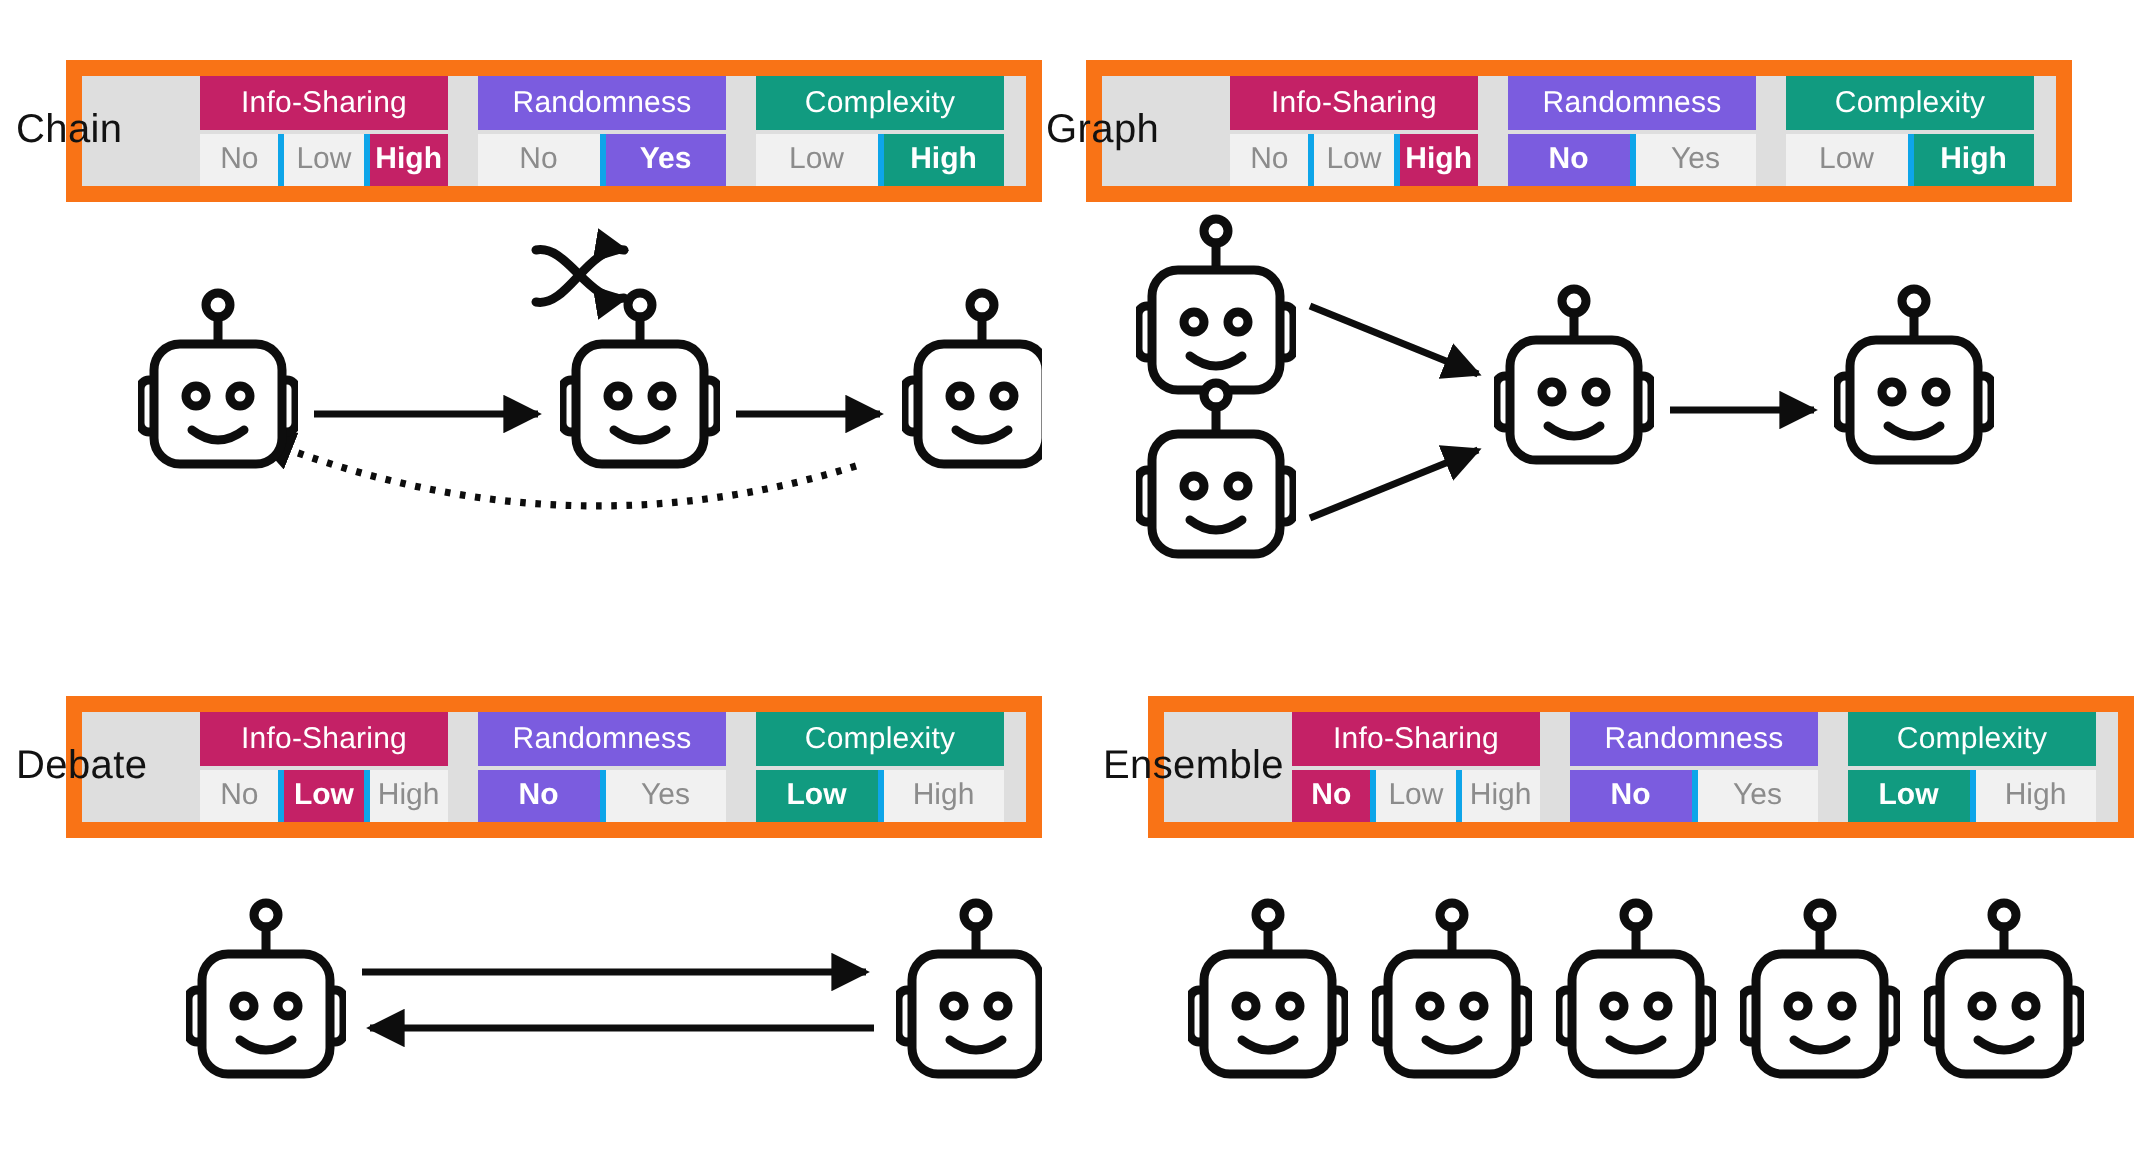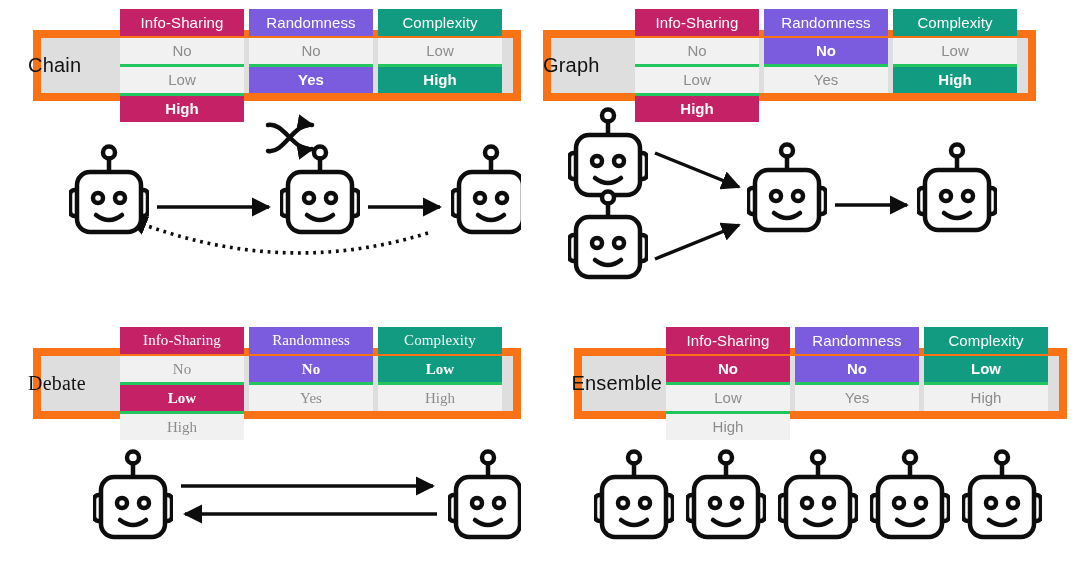--- a/index.html
+++ b/index.html
@@ -1,38 +1,38 @@
 <!DOCTYPE html>
 <html><head>
 <meta charset="utf-8">
 <style>
   html,body{margin:0;padding:0;background:#fff;}
   body{font-family:"Liberation Sans",sans-serif;-webkit-font-smoothing:antialiased;}
   #stage{position:relative;width:1076px;height:582px;background:#fff;overflow:hidden;}
   .cell{position:absolute;}
   .cell.c1{left:33px;top:30px;width:488px;}
   .cell.c2{left:543px;top:30px;width:493px;}
-  .cell.c3{left:33px;top:348px;width:488px;font-family:Liberation Serif, serif;}
+  .cell.c3{left:33px;top:348px;width:488px;}
   .cell.c4{left:574px;top:348px;width:493px;}
   .panel{
     box-sizing:border-box;height:71px;width:100%;
     background:#DEDEDE;border:8px solid #f97316;
     display:flex;align-items:center;padding:0 11px 0 13px;justify-content:flex-end;
   }
   .panel-label{
     flex:0 0 auto;min-width:88px;font-size:20px;color:#121212;
     letter-spacing:0.2px;white-space:nowrap;padding-right:4px;
   }
-  .badges{display:flex;gap:5px;margin-left:auto;}
+  .badges{display:flex;gap:15px;margin-left:auto;}
   .attr-group{width:124px;display:flex;flex-direction:column;gap:2px;flex:0 0 auto;}
   .attr-header{
     height:27px;line-height:27px;text-align:center;color:#fff;
     font-size:15px;font-weight:400;letter-spacing:0.1px;
   }
-  .opt-row{display:flex;gap:3px;background:#22c55e;flex-direction:column;}
+  .opt-row{display:flex;gap:3px;background:#0ea5e9;}
   .opt{
     flex:1;height:26px;line-height:26px;text-align:center;
     background:#F1F1F1;color:#8C8C8C;font-size:15px;white-space:nowrap;
   }
   .opt.sel{color:#FFFFFF;font-weight:700;}
   svg.diagram{display:block;}
   svg.d-chain{margin-top:6px;}
   svg.d-graph{margin-top:6px;}
   svg.d-debate{margin-top:22px;}
   svg.d-ensemble{margin-top:22px;}

